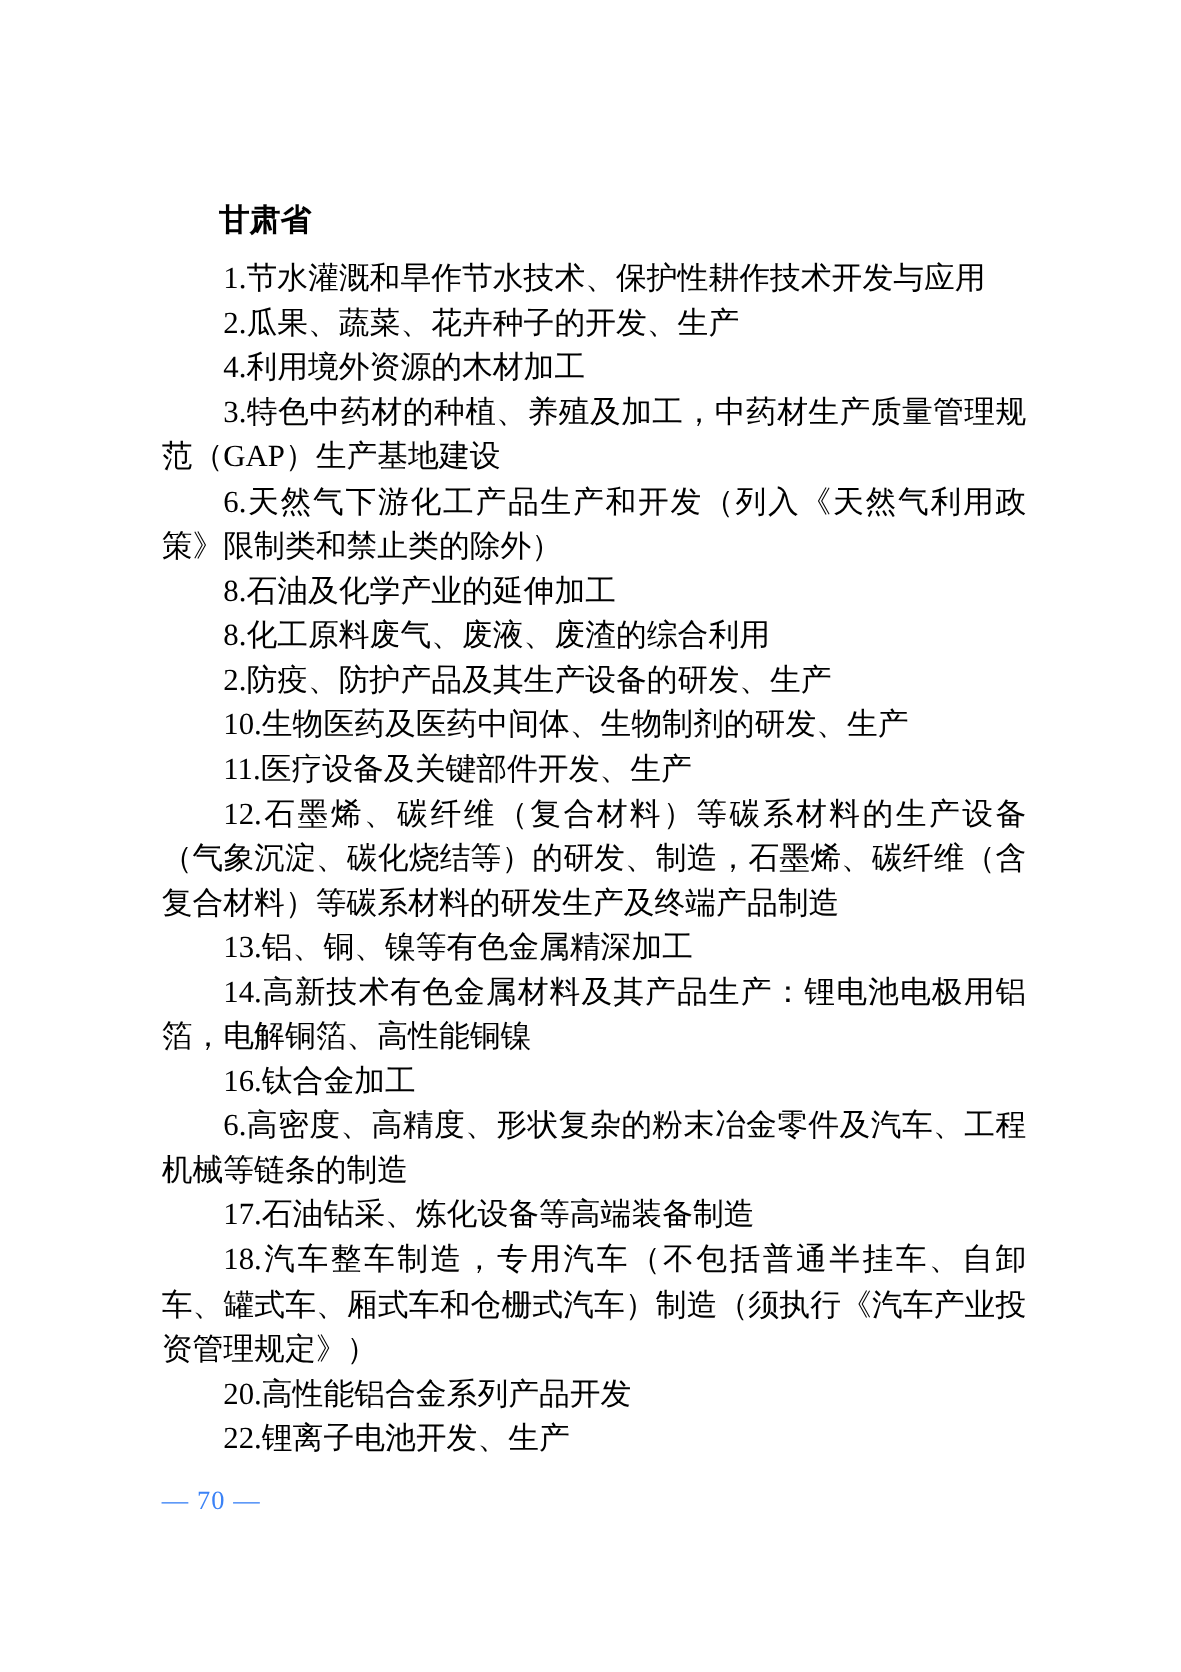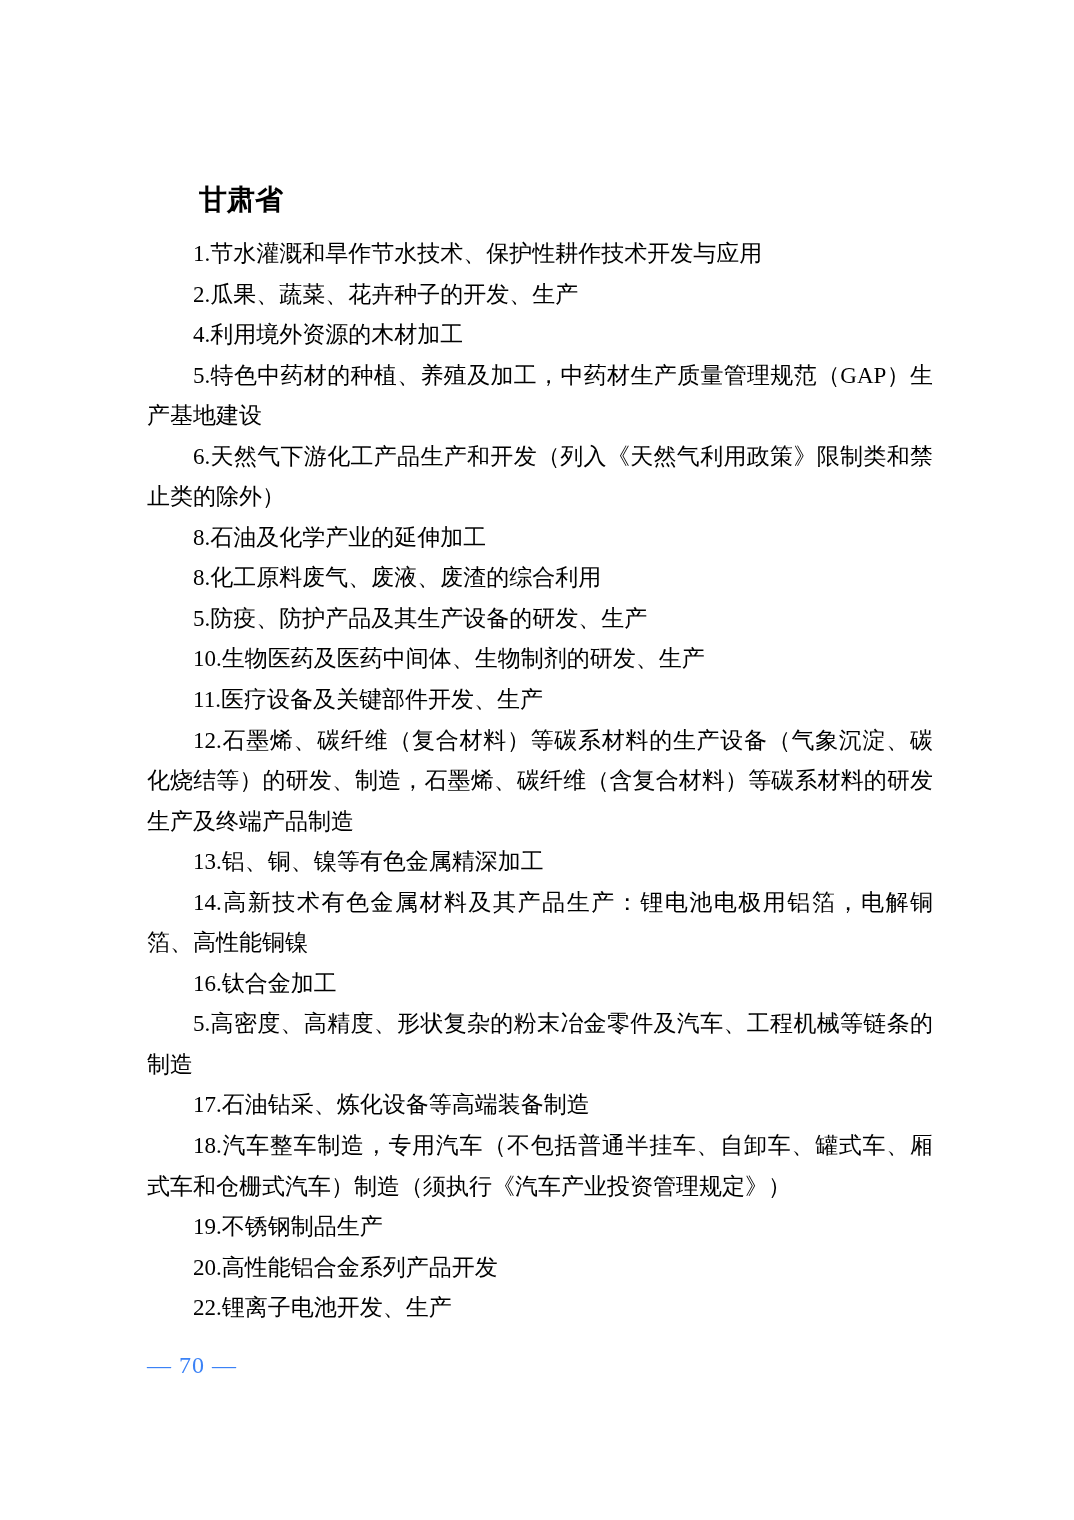--- a/index.html
+++ b/index.html
@@ -30,21 +30,21 @@
     font-weight: bold;
     font-size: 28px;
     line-height: 36px;
     color: #000000;
   }
   .items {
     margin-top: 16px;
   }
   .item {
     margin: 0;
-    font-size: 23px;
+    font-size: 28px;
     line-height: 40.55px;
     text-align: justify;
     text-indent: 2em;
     color: #000000;
     word-break: break-all;
   }
   .page-number {
     position: absolute;
     left: 147px;
     top: 1348px;
@@ -57,33 +57,32 @@
 </head>
 <body>
 
 <div class="doc-page">
   <div class="content">
     <h1 class="heading">甘肃省</h1>
     <div class="items">
       <p class="item">1.节水灌溉和旱作节水技术、保护性耕作技术开发与应用</p>
       <p class="item">2.瓜果、蔬菜、花卉种子的开发、生产</p>
       <p class="item">4.利用境外资源的木材加工</p>
-      <p class="item">5.特色中药材的种植、养殖及加工，中药材生产质量管理规范（GAP）生产基地建设</p>
+      <p class="item">3.特色中药材的种植、养殖及加工，中药材生产质量管理规范（GAP）生产基地建设</p>
       <p class="item">6.天然气下游化工产品生产和开发（列入《天然气利用政策》限制类和禁止类的除外）</p>
       <p class="item">8.石油及化学产业的延伸加工</p>
       <p class="item">8.化工原料废气、废液、废渣的综合利用</p>
-      <p class="item">5.防疫、防护产品及其生产设备的研发、生产</p>
+      <p class="item">2.防疫、防护产品及其生产设备的研发、生产</p>
       <p class="item">10.生物医药及医药中间体、生物制剂的研发、生产</p>
       <p class="item">11.医疗设备及关键部件开发、生产</p>
       <p class="item">12.石墨烯、碳纤维（复合材料）等碳系材料的生产设备（气象沉淀、碳化烧结等）的研发、制造，石墨烯、碳纤维（含复合材料）等碳系材料的研发生产及终端产品制造</p>
       <p class="item">13.铝、铜、镍等有色金属精深加工</p>
       <p class="item">14.高新技术有色金属材料及其产品生产：锂电池电极用铝箔，电解铜箔、高性能铜镍</p>
       <p class="item">16.钛合金加工</p>
-      <p class="item">5.高密度、高精度、形状复杂的粉末冶金零件及汽车、工程机械等链条的制造</p>
+      <p class="item">6.高密度、高精度、形状复杂的粉末冶金零件及汽车、工程机械等链条的制造</p>
       <p class="item">17.石油钻采、炼化设备等高端装备制造</p>
       <p class="item">18.汽车整车制造，专用汽车（不包括普通半挂车、自卸车、罐式车、厢式车和仓栅式汽车）制造（须执行《汽车产业投资管理规定》）</p>
-      <p class="item">19.不锈钢制品生产</p>
       <p class="item">20.高性能铝合金系列产品开发</p>
       <p class="item">22.锂离子电池开发、生产</p>
     </div>
   </div>
   <div class="page-number">— 70 —</div>
 </div>
 
 </body></html>

